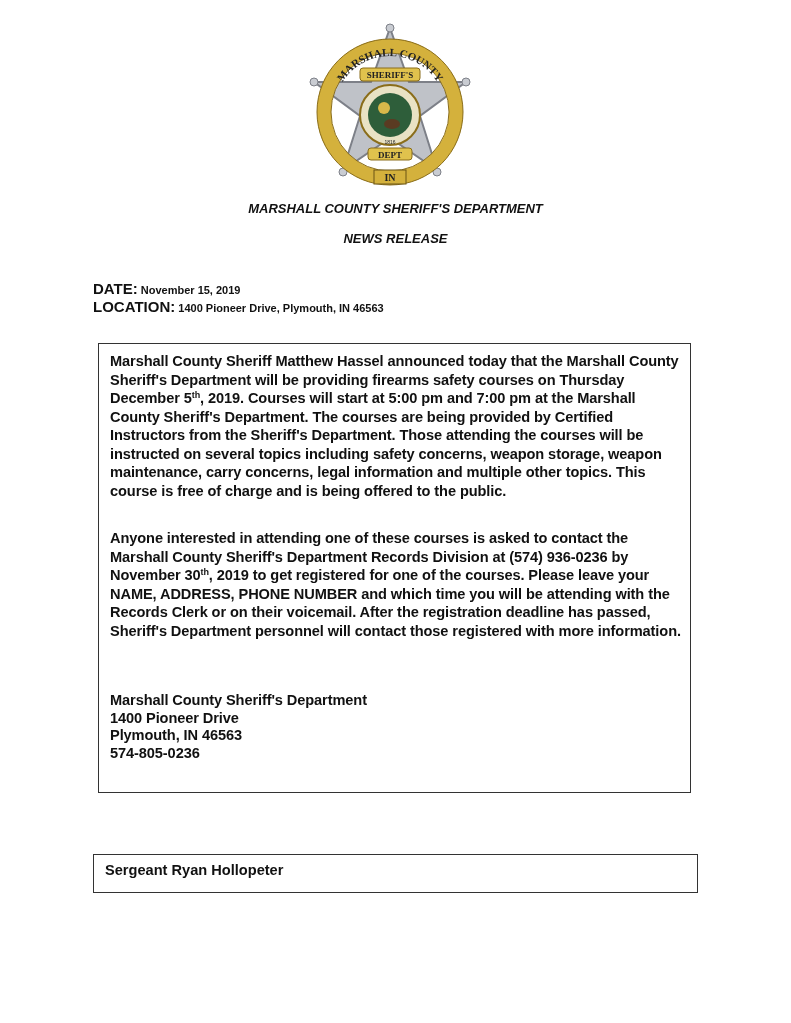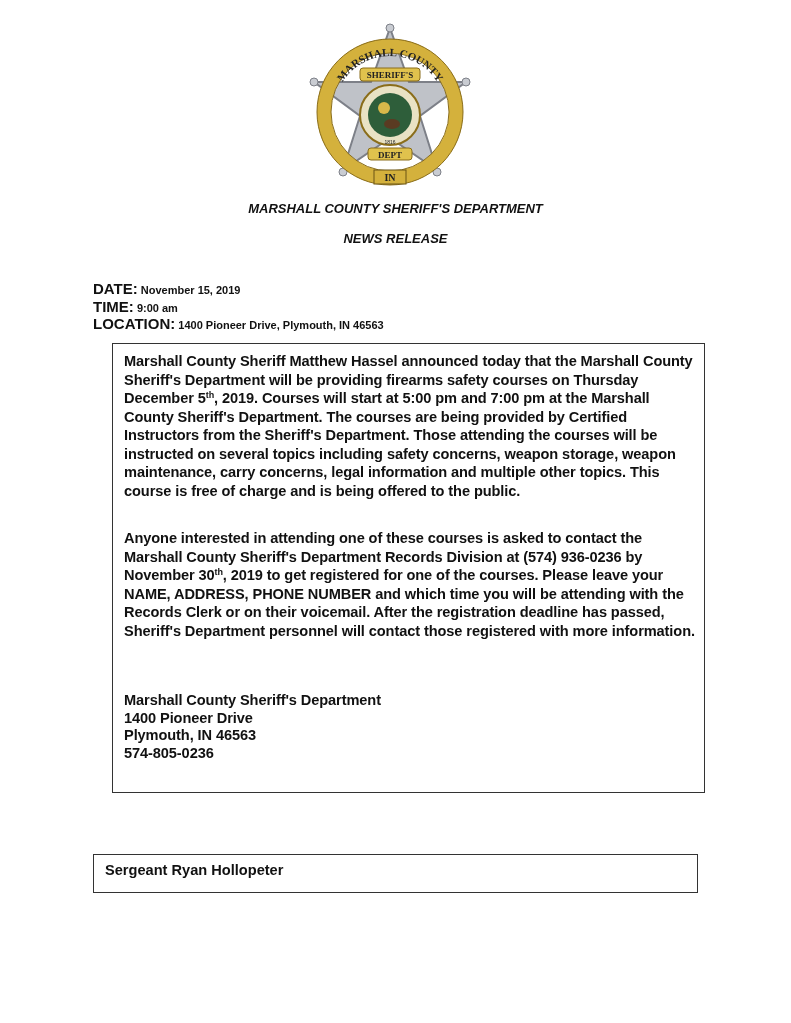--- a/index.html
+++ b/index.html
@@ -5,21 +5,21 @@
   html, body { margin: 0; padding: 0; background: #ffffff; }
   body { width: 791px; height: 1023px; position: relative; overflow: hidden;
          font-family: "Liberation Sans", sans-serif; color: #111; }
   .badge { position: absolute; left: 308px; top: 20px; width: 165px; height: 172px; }
   .heading { position: absolute; left: 0; width: 791px; text-align: center;
              font-weight: bold; font-style: italic; font-size: 13px; line-height: 16px; }
   .heading.h1 { top: 201px; }
   .heading.h2 { top: 231px; }
   .meta { position: absolute; left: 93px; top: 281px; font-size: 11px; line-height: 15.5px; font-weight: bold; }
   .meta .lbl { font-size: 15px; }
-  .box1 { position: absolute; left: 112px; top: 343px; width: 593px; height: 450px;
+  .box1 { position: absolute; left: 98px; top: 343px; width: 593px; height: 450px;
           border: 1.5px solid #333; box-sizing: border-box; }
   .para { position: absolute; left: 11px; width: 575px; font-weight: bold;
           font-size: 14.6px; line-height: 18.5px; letter-spacing: -0.1px; }
   .p1 { top: 8px; }
   .p2 { top: 185px; }
   .addr { top: 348px; line-height: 17.5px; }
   sup { font-size: 9px; line-height: 0; vertical-align: 5px; }
   .box2 { position: absolute; left: 93px; top: 854px; width: 605px; height: 39px;
           border: 1.5px solid #333; box-sizing: border-box; }
   .signer { position: absolute; left: 11px; top: 7px; font-weight: bold; font-size: 14.6px; }
@@ -63,21 +63,20 @@
     <rect x="66" y="150" width="32" height="14" fill="#d4b13c" stroke="#6b5415"></rect>
     <text x="82" y="161" text-anchor="middle" font-family="Liberation Serif, serif" font-size="10" font-weight="bold" fill="#222">IN</text>
   </svg>
 </div>
 
 <div class="heading h1">MARSHALL COUNTY SHERIFF'S DEPARTMENT</div>
 <div class="heading h2">NEWS RELEASE</div>
 
 <div class="meta">
   <div><span class="lbl">DATE:</span><span> November 15, 2019</span></div>
-  <div><span class="lbl">TIME:</span><span> 9:00 am</span></div>
   <div><span class="lbl">LOCATION:</span><span> 1400 Pioneer Drive, Plymouth, IN 46563</span></div>
 </div>
 
 <div class="box1">
   <div class="para p1"><span>Marshall County Sheriff Matthew Hassel announced today that the Marshall County Sheriff's Department will be providing firearms safety courses on Thursday December 5</span><sup>th</sup><span>, 2019.  Courses will start at 5:00 pm and 7:00 pm at the Marshall County Sheriff's Department.  The courses are being provided by Certified Instructors from the Sheriff's Department.  Those attending the courses will be instructed on several topics including safety concerns, weapon storage, weapon maintenance, carry concerns, legal information and multiple other topics.  This course is free of charge and is being offered to the public.</span></div>
   <div class="para p2"><span>Anyone interested in attending one of these courses is asked to contact the Marshall County Sheriff's Department Records Division at (574) 936-0236 by November 30</span><sup>th</sup><span>, 2019 to get registered for one of the courses.  Please leave your NAME, ADDRESS, PHONE NUMBER and which time you will be attending with the Records Clerk or on their voicemail. After the registration deadline has passed, Sheriff's Department personnel will contact those registered with more information.</span></div>
   <div class="para addr">
     <div>Marshall County Sheriff's Department</div>
     <div>1400 Pioneer Drive</div>
     <div>Plymouth, IN 46563</div>

